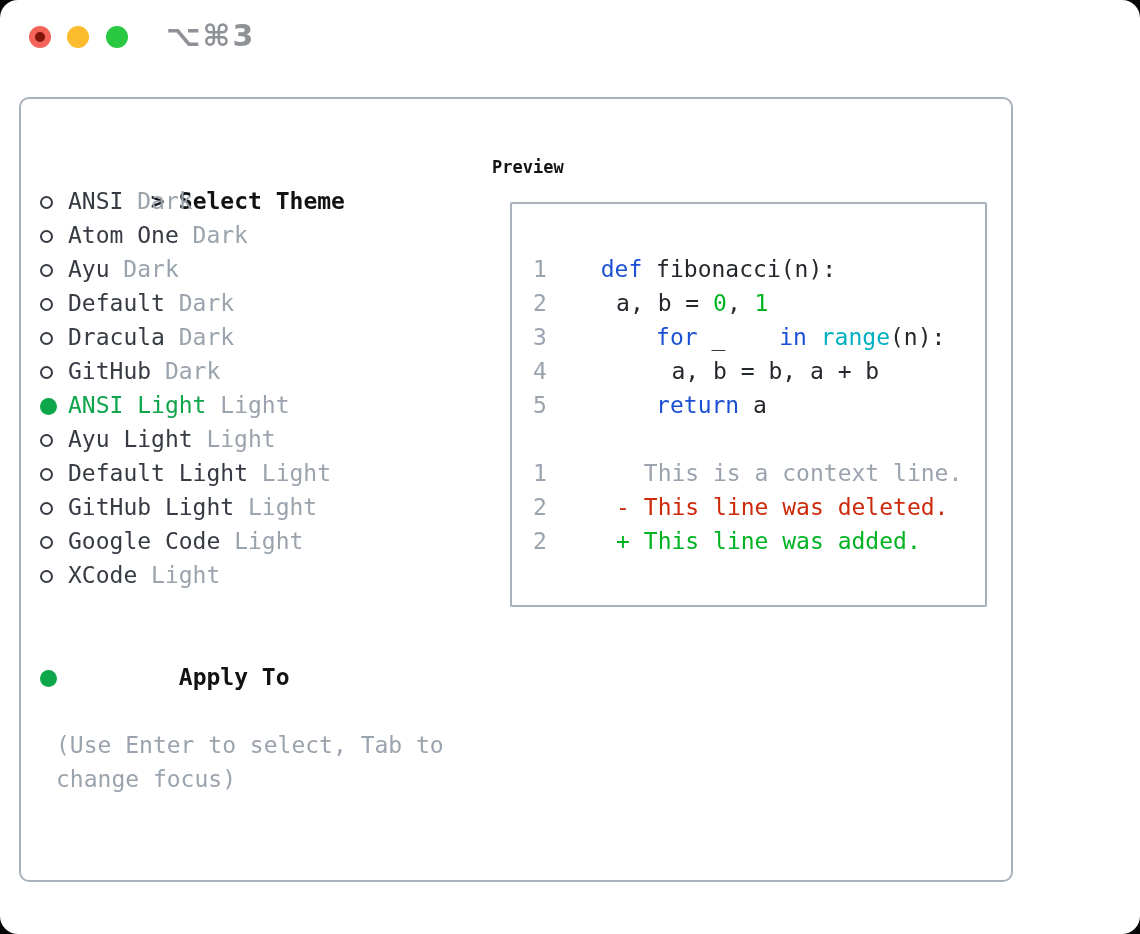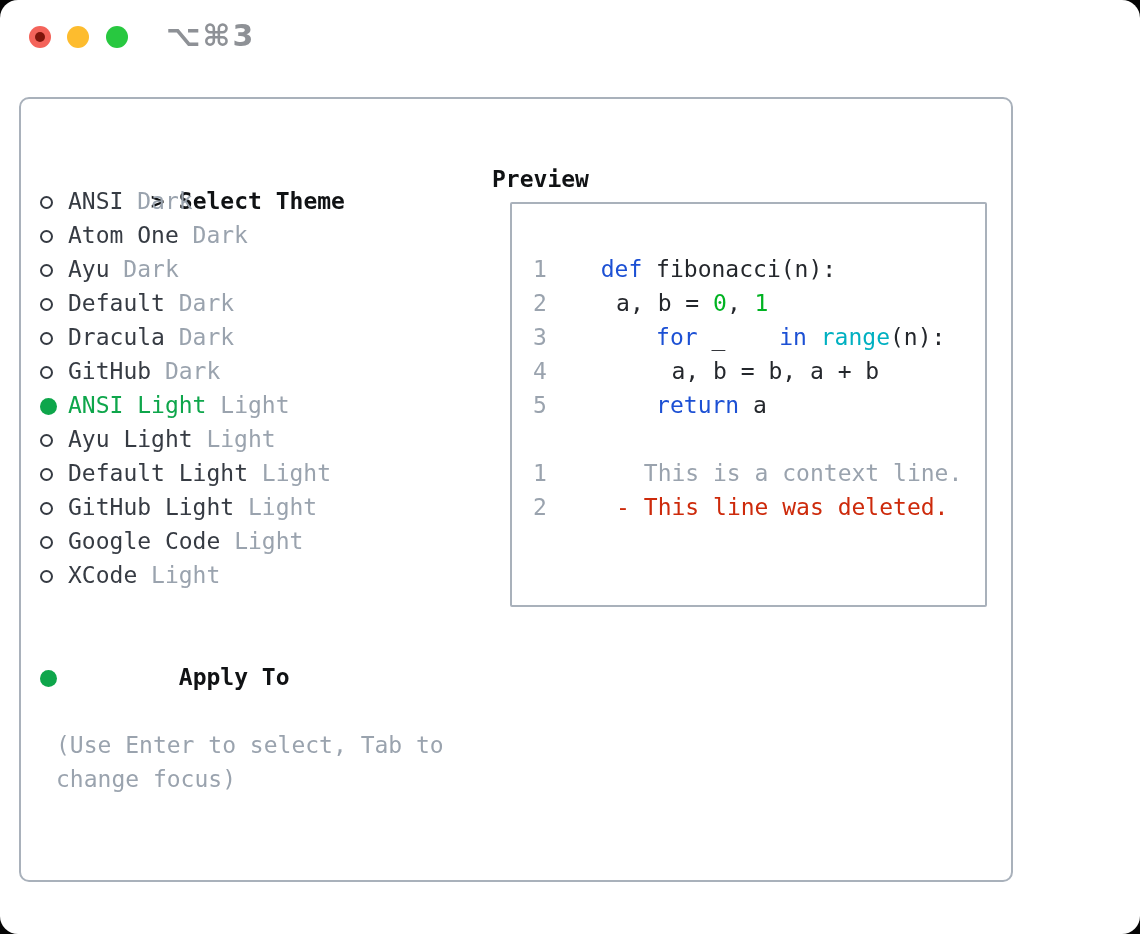--- a/index.html
+++ b/index.html
@@ -45,22 +45,22 @@
   .dot.sel { width:17px; height:17px; border:none; background:var(--select-green); }
   .hdr { font-weight:bold; color:var(--header-black); }
   .tname { color:var(--text-dark); }
   .tname.sel { color:var(--select-green);text-align:center; }
   .tsuffix { color:var(--muted-gray); margin-left:0.6em; }
   .row.spacer { height:34px; }
   .help { color:var(--muted-gray);margin-left:16px; }
 
   
   .preview-label {
-    position:absolute; left:471px; top:63px; height:34px; line-height:34px;
-    font-size:23px; font-weight:bold; color:var(--header-black);
+    position:absolute; left:471px; top:51px; height:34px; line-height:34px;
+    font-size:17px; font-weight:bold; color:var(--header-black);
   }
   .preview-box {
     position:absolute; left:489px; top:103px; width:477px; height:405px;
     border:2px solid var(--border-gray); border-radius:2px; background:#fff;
     padding:48px 0 0 21px; overflow:hidden;
   }
   .pline { height:34px; line-height:34px; font-size:23px; white-space:pre; }
   .tok.ln  { color:var(--muted-gray); }
   .tok.pl  { color:var(--code-dark); }
   .tok.kw  { color:var(--keyword-blue);margin-left:40px; }
@@ -127,17 +127,18 @@
     <div class="preview-box">
       <div id="preview-lines">
           <div class="pline"><span class="tok ln">1</span><span class="tok pl"> </span><span class="tok kw">def</span><span class="tok pl"> fibonacci(n):</span></div>
           <div class="pline"><span class="tok ln">2</span><span class="tok pl">     a, b = </span><span class="tok num">0</span><span class="tok pl">, </span><span class="tok num">1</span></div>
           <div class="pline"><span class="tok ln">3</span><span class="tok pl">     </span><span class="tok kw">for</span><span class="tok pl"> _ </span><span class="tok kw">in</span><span class="tok pl"> </span><span class="tok fn">range</span><span class="tok pl">(n):</span></div>
           <div class="pline"><span class="tok ln">4</span><span class="tok pl">         a, b = b, a + b</span></div>
           <div class="pline"><span class="tok ln">5</span><span class="tok pl">     </span><span class="tok kw">return</span><span class="tok pl"> a</span></div>
           <div class="pline"></div>
           <div class="pline"><span class="tok ln">1</span><span class="tok ctx">       This is a context line.</span></div>
           <div class="pline"><span class="tok ln">2</span><span class="tok pl">     </span><span class="tok del">- This line was deleted.</span></div>
+          <div class="pline"><span class="tok ln">2</span><span class="tok pl">     </span><span class="tok add">+ This line was added.</span></div>
         </div>
     </div>
 
   </div>
 </div>
 
 </body></html>

